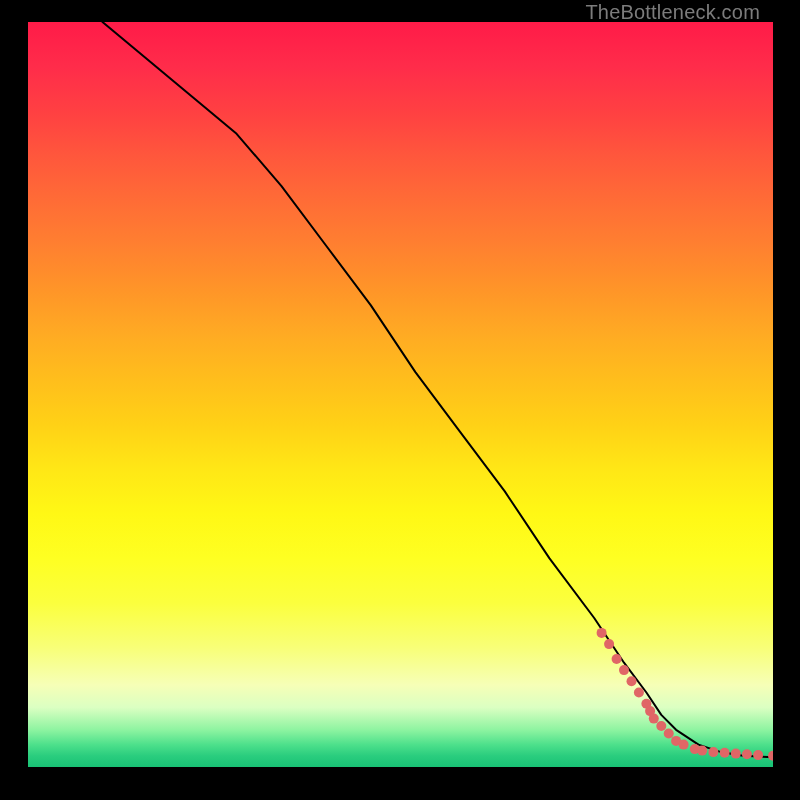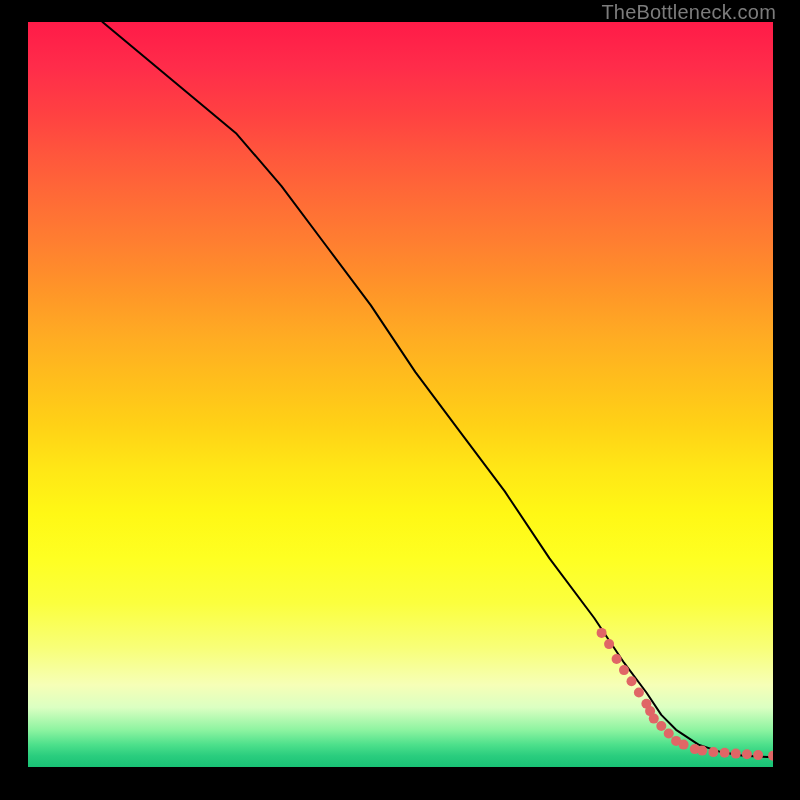--- a/index.html
+++ b/index.html
@@ -50,21 +50,21 @@
   .svg-layer {
     position: absolute;
     left: 0;
     top: 0;
     width: 745px;
     height: 745px;
   }
   .watermark {
     position: absolute;
     top: 1px;
-    right: 24px;
+    right: 40px;
     color: #7c7c7c;
     font-size: 20px;
     font-weight: 400;
     letter-spacing: 0.2px;
   }
 </style>
 </head>
 <body>
 
 <div class="wrap">

